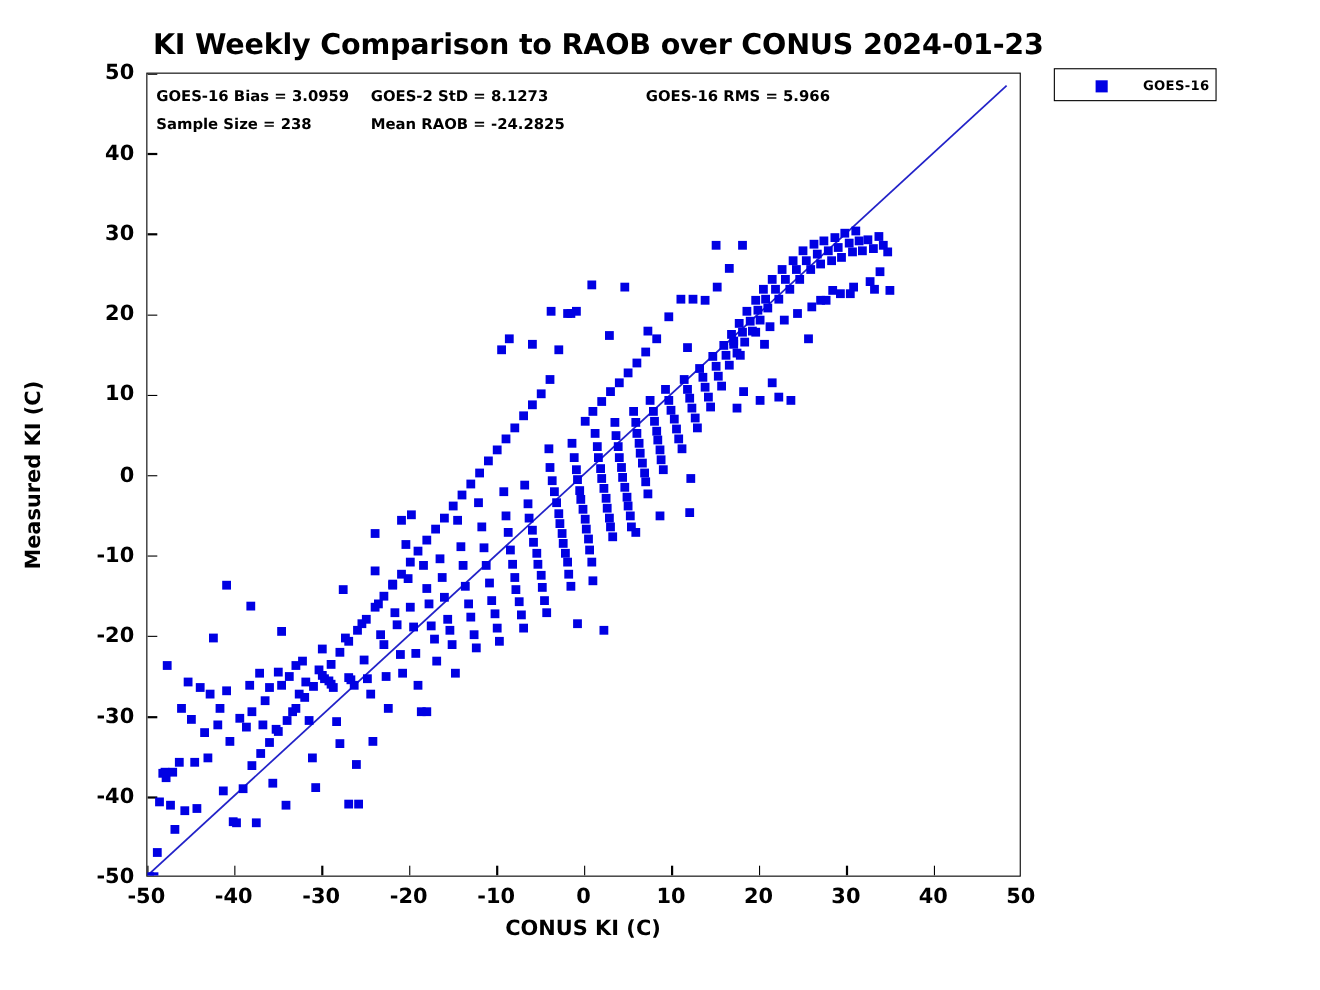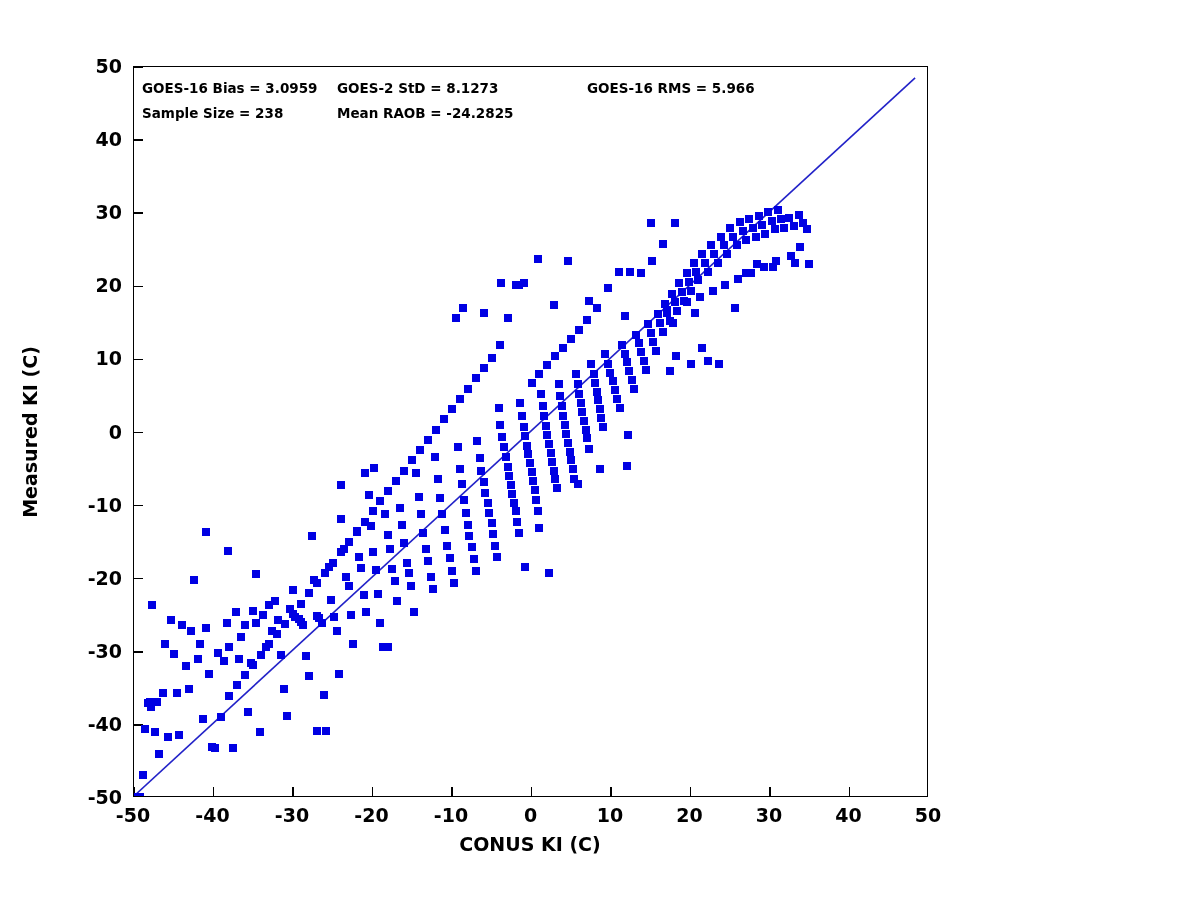--- a/index.html
+++ b/index.html
@@ -146,20 +146,21 @@
     width: 100%;
     height: 100%;
     pointer-events: none;
   }
 </style>
 </head>
 <body>
 
 <div id="figure">
 
+  <div id="chart-title">KI Weekly Comparison to RAOB over CONUS 2024-01-23</div>
 
   <div id="plot-frame">
     <div id="plot-canvas">
       <svg id="one-to-one-line" viewBox="0 0 795 731" preserveAspectRatio="none">
           <line x1="0" y1="731" x2="783.075" y2="10.965000000000032" stroke="#2222C8" stroke-width="1.6"></line>
         </svg>
     <div class="tick-x" style="left: -0.8px;"></div>
         <div class="tick-x" style="left: 78.7px;"></div>
         <div class="tick-x" style="left: 158.2px;"></div>
         <div class="tick-x" style="left: 237.7px;"></div>
@@ -568,20 +569,24 @@
 
   <div class="stat-line" id="stat-bias" style="left:142px; top:80px;">GOES-16 Bias = 3.0959</div>
   <div class="stat-line" id="stat-std" style="left:337px; top:80px;">GOES-2 StD = 8.1273</div>
   <div class="stat-line" id="stat-rms" style="left:587px; top:80px;">GOES-16 RMS = 5.966</div>
   <div class="stat-line" id="stat-sample" style="left:142px; top:105px;">Sample Size = 238</div>
   <div class="stat-line" id="stat-mean" style="left:337px; top:105px;">Mean RAOB = -24.2825</div>
 
   <div id="xlabel">CONUS KI (C)</div>
   <div id="ylabel">Measured KI (C)</div>
 
+  <div id="legend-box">
+    <div id="legend-swatch" style="background: rgb(0, 0, 227);"></div>
+    <div id="legend-label">GOES-16</div>
+  </div>
 
 <div class="tick-label-x" style="left: 133px;">-50</div>
     <div class="tick-label-x" style="left: 212.5px;">-40</div>
     <div class="tick-label-x" style="left: 292px;">-30</div>
     <div class="tick-label-x" style="left: 371.5px;">-20</div>
     <div class="tick-label-x" style="left: 451px;">-10</div>
     <div class="tick-label-x" style="left: 530.5px;">0</div>
     <div class="tick-label-x" style="left: 610px;">10</div>
     <div class="tick-label-x" style="left: 689.5px;">20</div>
     <div class="tick-label-x" style="left: 769px;">30</div>

